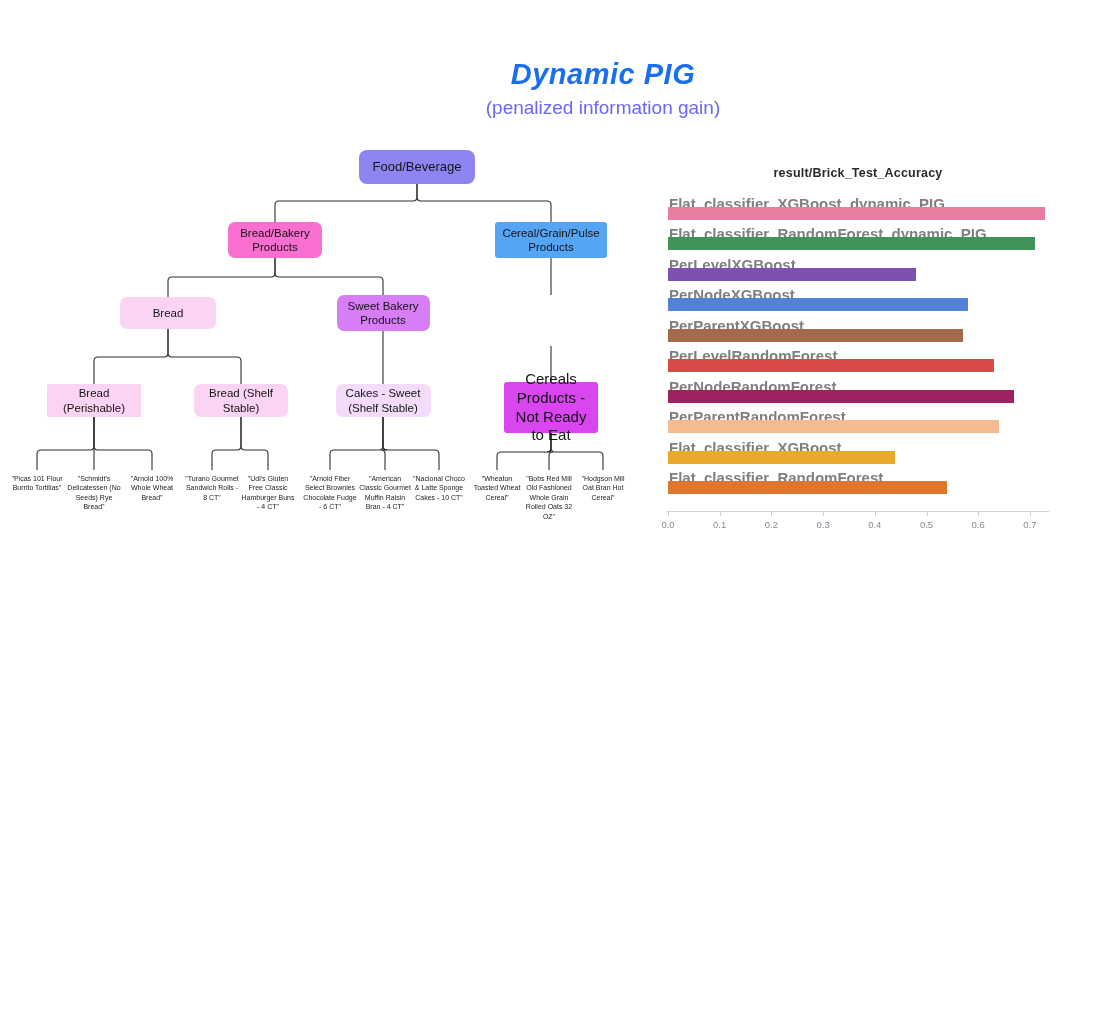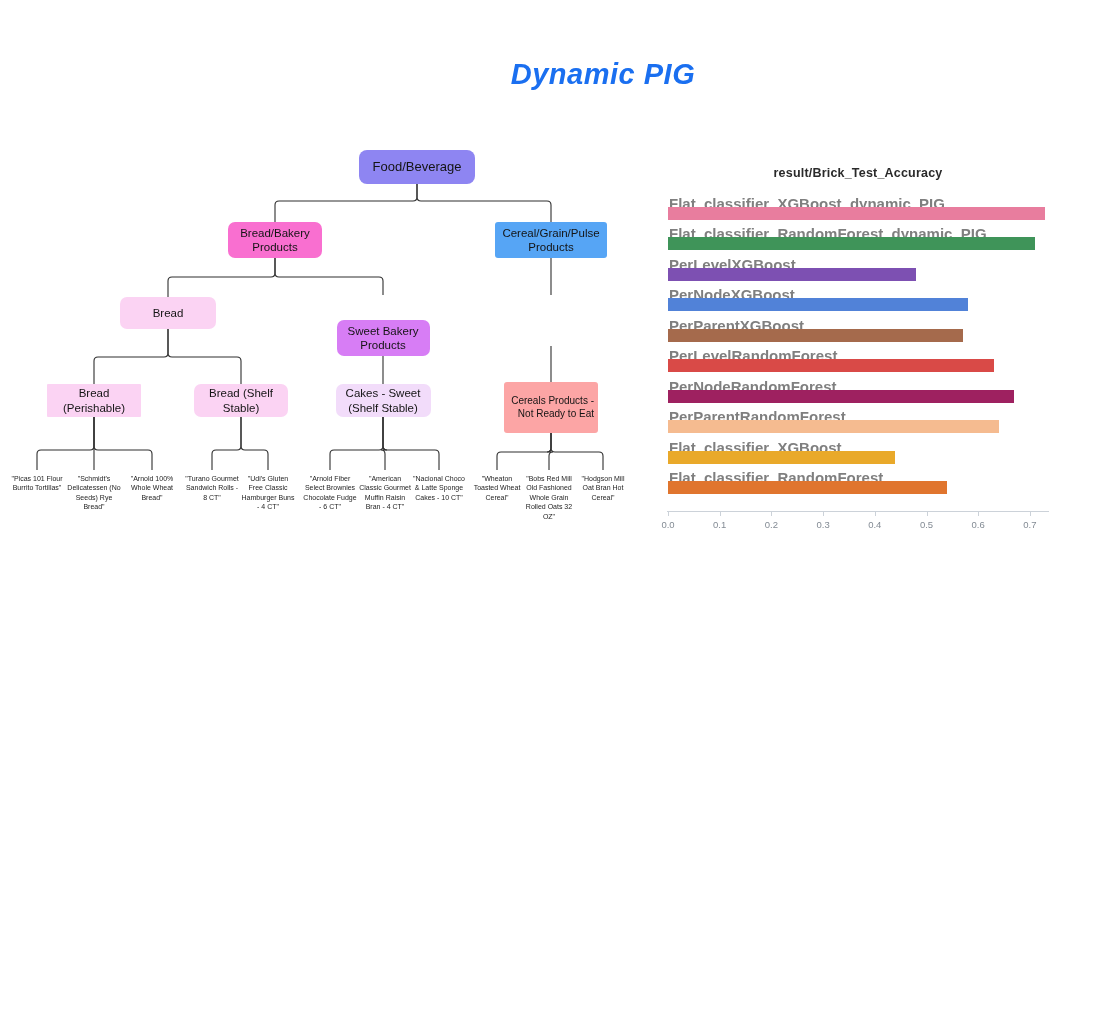--- a/index.html
+++ b/index.html
@@ -39,20 +39,21 @@
     font-size:9.5px;color:#838b94;
   }
 </style>
 </head>
 <body>
 
 <div class="page">
 
   <div class="header">
     <h1 class="main-title" style="color: rgb(26, 111, 240);">Dynamic PIG</h1>
+    <div class="sub-title" style="color: rgb(106, 102, 248);">(penalized information gain)</div>
   </div>
 
   <div class="tree" id="tree">
       <svg width="660" height="600">
         <path d="M417,184 L417,197 Q417,201 413,201 L279,201 Q275,201 275,205 L275,222" fill="none" stroke="#2f2f2f" stroke-width="1.1"></path>
         <path d="M417,184 L417,197 Q417,201 421,201 L547,201 Q551,201 551,205 L551,222" fill="none" stroke="#2f2f2f" stroke-width="1.1"></path>
         <path d="M275,258 L275,273 Q275,277 271,277 L172,277 Q168,277 168,281 L168,297" fill="none" stroke="#2f2f2f" stroke-width="1.1"></path>
         <path d="M275,258 L275,273 Q275,277 279,277 L379,277 Q383,277 383,281 L383,295" fill="none" stroke="#2f2f2f" stroke-width="1.1"></path>
         <path d="M551,258 L551,295" fill="none" stroke="#2f2f2f" stroke-width="1.1"></path>
         <path d="M168,329 L168,353 Q168,357 164,357 L98,357 Q94,357 94,361 L94,384" fill="none" stroke="#2f2f2f" stroke-width="1.1"></path>
@@ -68,25 +69,25 @@
         <path d="M383,417 L383,446 Q383,450 387,450 L381,450 Q385,450 385,454 L385,470" fill="none" stroke="#2f2f2f" stroke-width="1.1"></path>
         <path d="M383,417 L383,446 Q383,450 387,450 L435,450 Q439,450 439,454 L439,470" fill="none" stroke="#2f2f2f" stroke-width="1.1"></path>
         <path d="M551,433 L551,448 Q551,452 547,452 L501,452 Q497,452 497,456 L497,470" fill="none" stroke="#2f2f2f" stroke-width="1.1"></path>
         <path d="M551,433 L551,448 Q551,452 547,452 L553,452 Q549,452 549,456 L549,470" fill="none" stroke="#2f2f2f" stroke-width="1.1"></path>
         <path d="M551,433 L551,448 Q551,452 555,452 L599,452 Q603,452 603,456 L603,470" fill="none" stroke="#2f2f2f" stroke-width="1.1"></path>
       </svg>
       <div class="tree-node" style="left: 359px; top: 150px; width: 116px; height: 34px; background: rgb(142, 133, 242); border-radius: 8px; font-size: 13px;">Food/Beverage</div>
       <div class="tree-node" style="left: 228px; top: 222px; width: 94px; height: 36px; background: rgb(249, 111, 208); border-radius: 7px; font-size: 11.5px;">Bread/Bakery Products</div>
       <div class="tree-node" style="left: 495px; top: 222px; width: 112px; height: 36px; background: rgb(86, 165, 245); border-radius: 3px; font-size: 11.5px;">Cereal/Grain/Pulse Products</div>
       <div class="tree-node" style="left: 120px; top: 297px; width: 96px; height: 32px; background: rgb(251, 211, 243); border-radius: 7px; font-size: 11.5px;">Bread</div>
-      <div class="tree-node" style="left: 336.5px; top: 295px; width: 93px; height: 36px; background: rgb(215, 125, 245); border-radius: 7px; font-size: 11.5px; margin-top: 25px;">Sweet Bakery Products</div>
+      <div class="tree-node" style="left: 336.5px; top: 295px; width: 93px; height: 36px; background: rgb(215, 125, 245); border-radius: 7px; font-size: 11.5px;">Sweet Bakery Products</div>
       <div class="tree-node" style="left: 47px; top: 384px; width: 94px; height: 33px; background: rgb(251, 211, 243); border-radius: 1px; font-size: 11.5px;">Bread (Perishable)</div>
       <div class="tree-node" style="left: 194px; top: 384px; width: 94px; height: 33px; background: rgb(251, 211, 243); border-radius: 7px; font-size: 11.5px;">Bread (Shelf Stable)</div>
       <div class="tree-node" style="left: 335.5px; top: 384px; width: 95px; height: 33px; background: rgb(242, 220, 250); border-radius: 7px; font-size: 11.5px;">Cakes - Sweet (Shelf Stable)</div>
-      <div class="tree-node" style="left: 504px; top: 382px; width: 94px; height: 51px; background: #fca5a5; border-radius: 3px; font-size: 10px; text-align: right;">Cereals Products - Not Ready to Eat</div>
+      <div class="tree-node" style="left: 504px; top: 382px; width: 94px; height: 51px; background: #d946ef; border-radius: 3px; font-size: 15px;">Cereals Products - Not Ready to Eat</div>
       <div class="tree-leaf" style="left: 9px; top: 474px; width: 56px;">"Picas 101 Flour Burrito Tortillas"</div>
       <div class="tree-leaf" style="left: 66px; top: 474px; width: 56px;">"Schmidt's Delicatessen (No Seeds) Rye Bread"</div>
       <div class="tree-leaf" style="left: 124px; top: 474px; width: 56px;">"Arnold 100% Whole Wheat Bread"</div>
       <div class="tree-leaf" style="left: 184px; top: 474px; width: 56px;">"Turano Gourmet Sandwich Rolls - 8 CT"</div>
       <div class="tree-leaf" style="left: 240px; top: 474px; width: 56px;">"Udi's Gluten Free Classic Hamburger Buns - 4 CT"</div>
       <div class="tree-leaf" style="left: 302px; top: 474px; width: 56px;">"Arnold Fiber Select Brownies Chocolate Fudge - 6 CT"</div>
       <div class="tree-leaf" style="left: 357px; top: 474px; width: 56px;">"American Classic Gourmet Muffin Raisin Bran - 4 CT"</div>
       <div class="tree-leaf" style="left: 411px; top: 474px; width: 56px;">"Nacional Choco &amp; Latte Sponge Cakes - 10 CT"</div>
       <div class="tree-leaf" style="left: 469px; top: 474px; width: 56px;">"Wheaton Toasted Wheat Cereal"</div>
       <div class="tree-leaf" style="left: 521px; top: 474px; width: 56px;">"Bobs Red Mill Old Fashioned Whole Grain Rolled Oats 32 OZ"</div>

